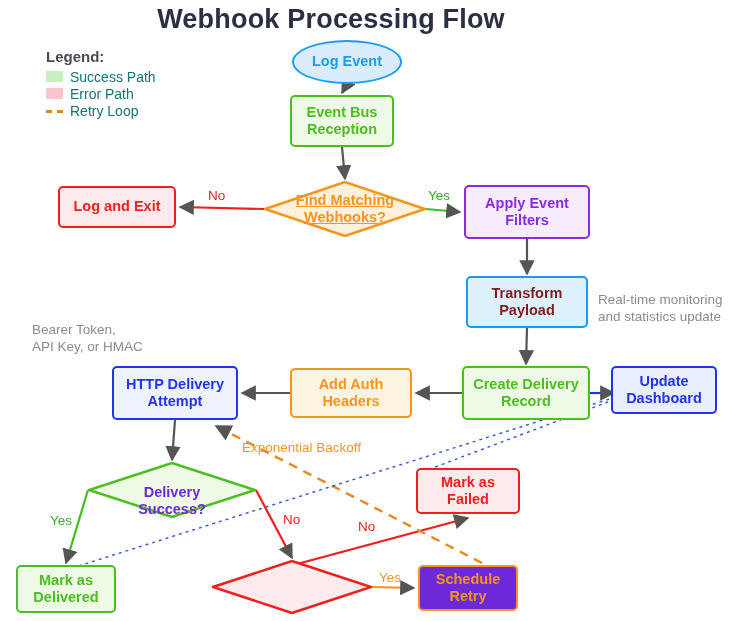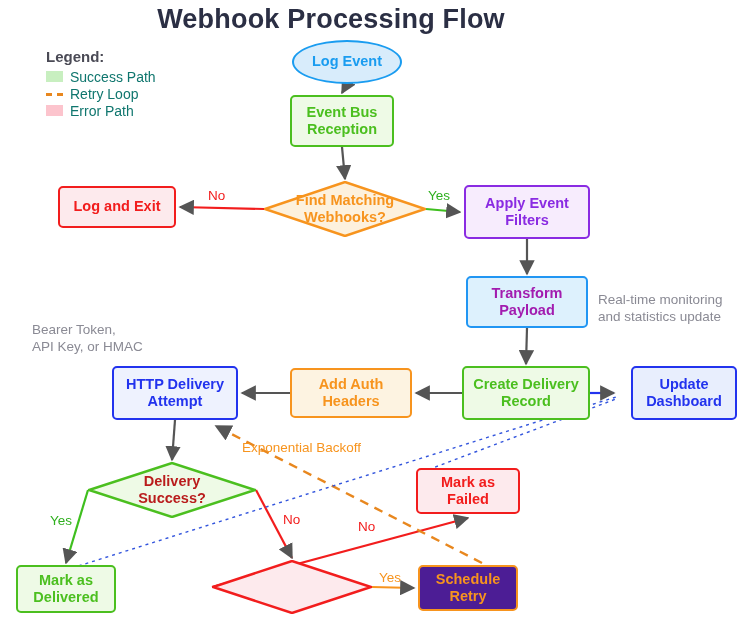--- a/index.html
+++ b/index.html
@@ -134,26 +134,26 @@
 
   <div class="title">Webhook Processing Flow</div>
 
   <div class="legend">
     <div class="legend-title">Legend:</div>
     <div class="legend-row">
       <span class="legend-swatch" style="background:#c8efc0"></span>
       <span>Success Path</span>
     </div>
     <div class="legend-row">
+      <span class="legend-swatch" style="background:#fcc4cd"></span>
+      <span>Error Path</span>
+    </div>
+    <div class="legend-row">
       <span class="legend-dash"></span>
       <span>Retry Loop</span>
-    </div>
-    <div class="legend-row">
-      <span class="legend-swatch" style="background:#fcc4cd"></span>
-      <span>Error Path</span>
     </div>
   </div>
 
   <svg id="edges" viewBox="0 0 741 621">
     <defs>
       <marker id="arrow" viewBox="0 0 10 10" refX="9" refY="5" markerWidth="7" markerHeight="7" orient="auto-start-reverse">
         <path d="M 0 0 L 10 5 L 0 10 z" fill="#555555"></path>
       </marker>
     </defs>
     <g id="edge-lines">
@@ -182,71 +182,71 @@
         <span style="white-space: pre-line;">Log Event</span>
       </div>
       <div class="node rect" style="left: 290px; top: 95px; width: 104px; height: 52px; color: rgb(75, 191, 31); background: rgb(238, 250, 230); border-color: rgb(75, 191, 31);">
         <span style="white-space: pre-line;">Event Bus
 Reception</span>
       </div>
       <div class="node diamond" style="left: 264px; top: 181px; width: 162px; height: 56px; color: rgb(247, 148, 30);">
         <svg class="dia-shape" viewBox="0 0 162 56">
           <polygon points="81,1 161,28 81,55 1,28" fill="#fdf1dd" stroke="#f7941e" stroke-width="2.5" stroke-linejoin="miter"></polygon>
         </svg>
-        <span class="dia-label" style="white-space: pre-line;">Find Matching
+        <span class="dia-label" style="white-space: pre-line; text-decoration: underline;">Find Matching
 Webhooks?</span>
       </div>
       <div class="node rect" style="left: 58px; top: 186px; width: 118px; height: 42px; color: rgb(242, 29, 29); background: rgb(253, 234, 237); border-color: rgb(242, 29, 29);">
         <span style="white-space: pre-line;">Log and Exit</span>
       </div>
       <div class="node rect" style="left: 464px; top: 185px; width: 126px; height: 54px; color: rgb(138, 43, 226); background: rgb(247, 236, 253); border-color: rgb(138, 43, 226);">
         <span style="white-space: pre-line;">Apply Event
 Filters</span>
       </div>
-      <div class="node rect" style="left: 466px; top: 276px; width: 122px; height: 52px; color: #a21caf; background: rgb(221, 241, 253); border-color: rgb(33, 150, 243);">
+      <div class="node rect" style="left: 466px; top: 276px; width: 122px; height: 52px; color: #7f1d1d; background: rgb(221, 241, 253); border-color: rgb(33, 150, 243);">
         <span style="white-space: pre-line;">Transform
 Payload</span>
       </div>
       <div class="node rect" style="left: 462px; top: 366px; width: 128px; height: 54px; color: rgb(75, 191, 31); background: rgb(238, 250, 230); border-color: rgb(75, 191, 31);">
         <span style="white-space: pre-line;">Create Delivery
 Record</span>
       </div>
-      <div class="node rect" style="left: 631px; top: 366px; width: 106px; height: 54px; color: rgb(34, 51, 238); background: rgb(232, 238, 253); border-color: rgb(34, 51, 238);">
+      <div class="node rect" style="left: 611px; top: 366px; width: 106px; height: 48px; color: rgb(34, 51, 238); background: rgb(232, 238, 253); border-color: rgb(34, 51, 238);">
         <span style="white-space: pre-line;">Update
 Dashboard</span>
       </div>
       <div class="node rect" style="left: 290px; top: 368px; width: 122px; height: 50px; color: rgb(247, 148, 30); background: rgb(253, 243, 225); border-color: rgb(247, 148, 30);">
         <span style="white-space: pre-line;">Add Auth
 Headers</span>
       </div>
       <div class="node rect" style="left: 112px; top: 366px; width: 126px; height: 54px; color: rgb(34, 51, 238); background: rgb(238, 242, 254); border-color: rgb(34, 51, 238);">
         <span style="white-space: pre-line;">HTTP Delivery
 Attempt</span>
       </div>
-      <div class="node diamond" style="left: 88px; top: 462px; width: 168px; height: 56px; color: #b91c1c;">
+      <div class="node diamond" style="left: 88px; top: 462px; width: 168px; height: 56px; color: #6d28d9; align-items: flex-end;">
         <svg class="dia-shape" viewBox="0 0 168 56">
           <polygon points="84,1 167,28 84,55 1,28" fill="#eefae6" stroke="#4bbf1f" stroke-width="2.5" stroke-linejoin="miter"></polygon>
         </svg>
         <span class="dia-label" style="white-space: pre-line;">Delivery
 Success?</span>
       </div>
       <div class="node rect" style="left: 416px; top: 468px; width: 104px; height: 46px; color: rgb(242, 29, 29); background: rgb(253, 234, 237); border-color: rgb(242, 29, 29);">
         <span style="white-space: pre-line;">Mark as
 Failed</span>
       </div>
       <div class="node rect" style="left: 16px; top: 565px; width: 100px; height: 48px; color: rgb(75, 191, 31); background: rgb(238, 250, 230); border-color: rgb(75, 191, 31);">
         <span style="white-space: pre-line;">Mark as
 Delivered</span>
       </div>
       <div class="node diamond" style="left: 212px; top: 560px; width: 160px; height: 54px; color: rgb(242, 29, 29);">
         <svg class="dia-shape" viewBox="0 0 160 54">
           <polygon points="80,1 159,27 80,53 1,27" fill="#fdeaed" stroke="#f21d1d" stroke-width="2.5" stroke-linejoin="miter"></polygon>
         </svg>
       </div>
-      <div class="node rect" style="left: 418px; top: 565px; width: 100px; height: 46px; color: rgb(247, 148, 30); background: #4c1d95; border-color: rgb(247, 148, 30);">
+      <div class="node rect" style="left: 418px; top: 565px; width: 100px; height: 46px; color: rgb(247, 148, 30); background: #6d28d9; border-color: rgb(247, 148, 30);">
         <span style="white-space: pre-line;">Schedule
 Retry</span>
       </div>
     </div>
   <div id="label-layer">
       <div class="edge-label" style="left: 208px; top: 188px; color: rgb(242, 29, 29);">No</div>
       <div class="edge-label" style="left: 428px; top: 188px; color: rgb(47, 176, 31);">Yes</div>
       <div class="edge-label" style="left: 50px; top: 513px; color: rgb(47, 176, 31);">Yes</div>
       <div class="edge-label" style="left: 283px; top: 512px; color: rgb(242, 29, 29);">No</div>
       <div class="edge-label" style="left: 358px; top: 519px; color: rgb(242, 29, 29);">No</div>

